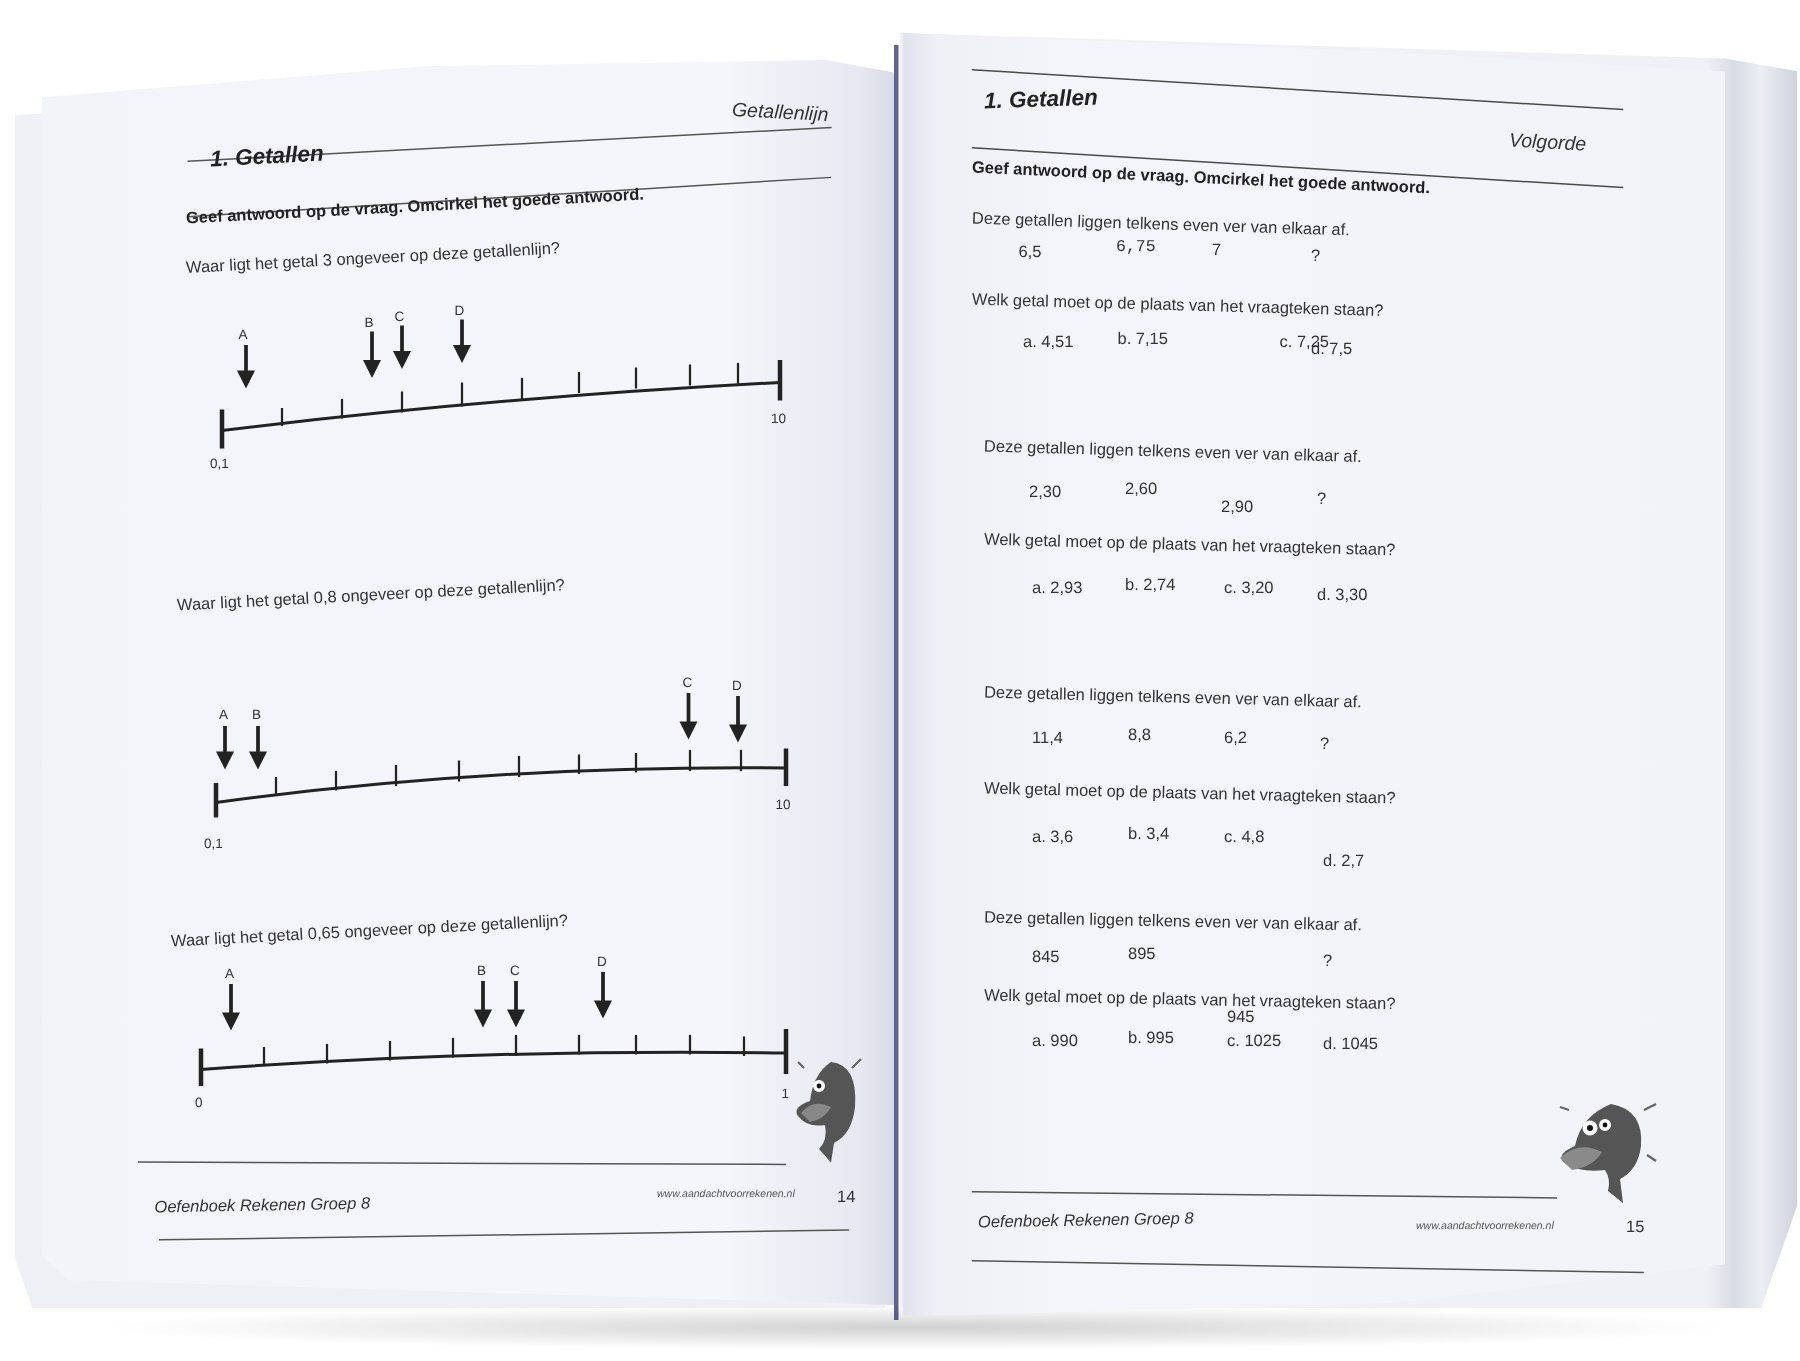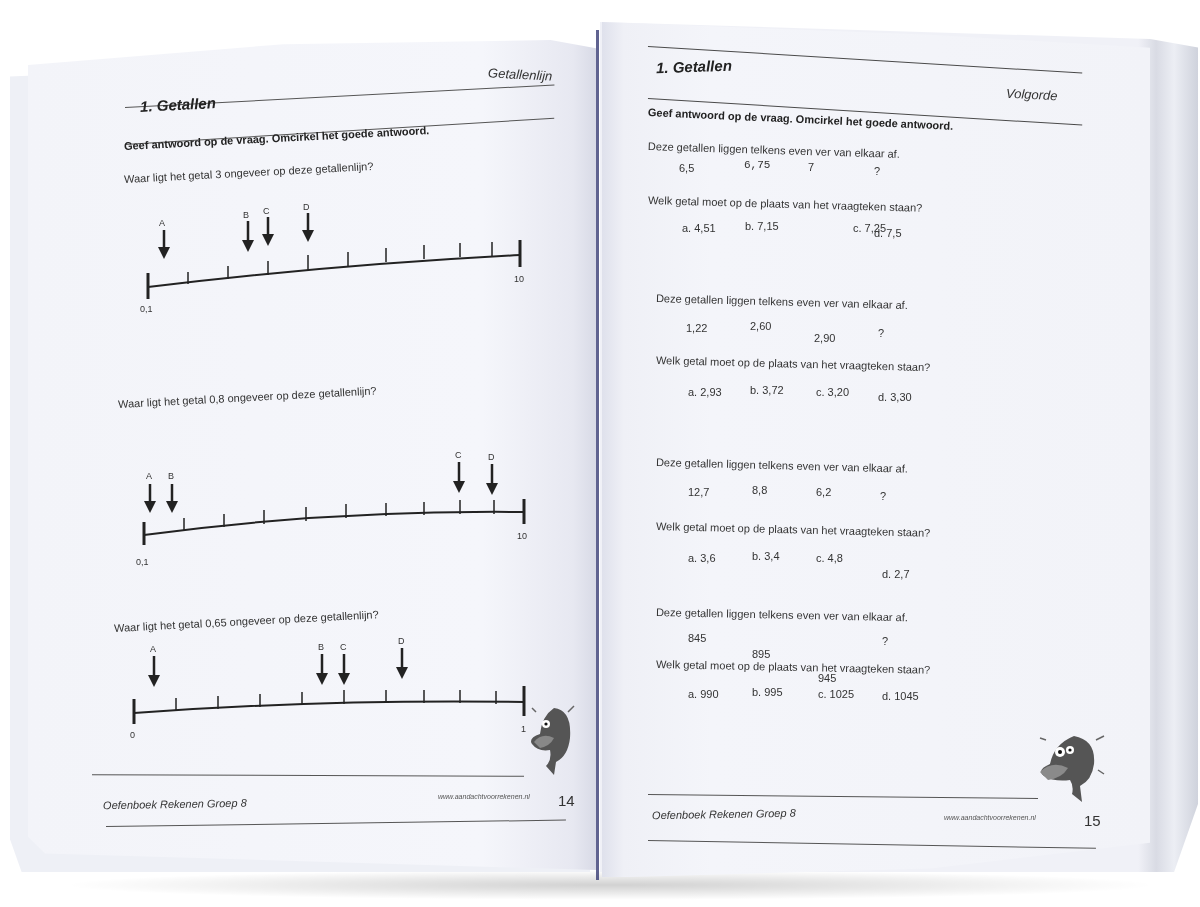--- a/index.html
+++ b/index.html
@@ -30,21 +30,21 @@
   .rule { position: absolute; height: 0; border-top: 1.6px solid #555; }
   .abs { position: absolute; white-space: nowrap; }
 
   .chapter { font-size: 15px; font-weight: bold; font-style: italic; color: #222; }
   .topic { font-size: 13px; font-style: italic; color: #333; }
   .instruction { font-size: 11px; font-weight: bold; color: #222; }
   .question { font-size: 11px; color: #333; }
   .num { font-size: 11px; color: #333; }
   .footer-title { font-size: 11px; font-style: italic; color: #333; }
   .footer-url { font-size: 7px; font-style: italic; color: #555; }
-  .pagenum { font-size: 15px; color: #333; }
+  .pagenum { font-size: 11px; color: #333; }
 
   svg.nl { position: absolute; overflow: visible; }
   .nl text { font-family: "Liberation Sans", sans-serif; font-size: 9px; fill: #333; }
 
   .dolphin { position: absolute; }
 </style>
 </head>
 <body>
 
 <div class="book">
@@ -192,44 +192,44 @@
     <div class="abs num" style="left:142px;top:137px;font-family:Liberation Mono, monospace;">6,75</div>
     <div class="abs num" style="left:206px;top:139px;">7</div>
     <div class="abs num" style="left:272px;top:143px;">?</div>
     <div class="abs question" style="left:46px;top:172px;transform:rotate(1.6deg);transform-origin:left;">Welk getal moet op de plaats van het vraagteken staan?</div>
     <div class="abs num" style="left:80px;top:200px;">a. 4,51</div>
     <div class="abs num" style="left:143px;top:198px;">b. 7,15</div>
     <div class="abs num" style="left:208px;top:200px;margin-left:43px;">c. 7,25</div>
     <div class="abs num" style="left:272px;top:205px;">d. 7,5</div>
 
     <div class="abs question" style="left:54px;top:270px;transform:rotate(1.6deg);transform-origin:left;">Deze getallen liggen telkens even ver van elkaar af.</div>
-    <div class="abs num" style="left:84px;top:300px;">1,22</div>
+    <div class="abs num" style="left:84px;top:300px;">2,30</div>
     <div class="abs num" style="left:148px;top:298px;">2,60</div>
     <div class="abs num" style="left:212px;top:310px;">2,90</div>
     <div class="abs num" style="left:276px;top:305px;">?</div>
     <div class="abs question" style="left:54px;top:332px;transform:rotate(1.5deg);transform-origin:left;">Welk getal moet op de plaats van het vraagteken staan?</div>
     <div class="abs num" style="left:86px;top:364px;">a. 2,93</div>
-    <div class="abs num" style="left:148px;top:362px;">b. 3,72</div>
+    <div class="abs num" style="left:148px;top:362px;">b. 2,74</div>
     <div class="abs num" style="left:214px;top:364px;">c. 3,20</div>
     <div class="abs num" style="left:276px;top:369px;">d. 3,30</div>
 
     <div class="abs question" style="left:54px;top:434px;transform:rotate(1.5deg);transform-origin:left;">Deze getallen liggen telkens even ver van elkaar af.</div>
-    <div class="abs num" style="left:86px;top:464px;">12,7</div>
+    <div class="abs num" style="left:86px;top:464px;">11,4</div>
     <div class="abs num" style="left:150px;top:462px;">8,8</div>
     <div class="abs num" style="left:214px;top:464px;">6,2</div>
     <div class="abs num" style="left:278px;top:468px;">?</div>
     <div class="abs question" style="left:54px;top:498px;transform:rotate(1.4deg);transform-origin:left;">Welk getal moet op de plaats van het vraagteken staan?</div>
     <div class="abs num" style="left:86px;top:530px;">a. 3,6</div>
     <div class="abs num" style="left:150px;top:528px;">b. 3,4</div>
     <div class="abs num" style="left:214px;top:530px;">c. 4,8</div>
     <div class="abs num" style="left:280px;top:546px;">d. 2,7</div>
 
     <div class="abs question" style="left:54px;top:584px;transform:rotate(1.2deg);transform-origin:left;">Deze getallen liggen telkens even ver van elkaar af.</div>
     <div class="abs num" style="left:86px;top:610px;">845</div>
-    <div class="abs num" style="left:150px;top:608px;margin-top:18px;">895</div>
+    <div class="abs num" style="left:150px;top:608px;">895</div>
     <div class="abs num" style="left:216px;top:610px;margin-top:40px;">945</div>
     <div class="abs num" style="left:280px;top:613px;">?</div>
     <div class="abs question" style="left:54px;top:636px;transform:rotate(1.2deg);transform-origin:left;">Welk getal moet op de plaats van het vraagteken staan?</div>
     <div class="abs num" style="left:86px;top:666px;">a. 990</div>
     <div class="abs num" style="left:150px;top:664px;">b. 995</div>
     <div class="abs num" style="left:216px;top:666px;">c. 1025</div>
     <div class="abs num" style="left:280px;top:668px;">d. 1045</div>
 
     <svg class="dolphin" style="left:428px;top:708px;" width="80" height="76" viewBox="0 0 80 76">
       <path d="M44 6 Q66 10 64 34 Q62 50 50 56 L52 72 L42 64 Q44 56 40 50 Q24 52 14 46 Q6 40 20 34 Q24 14 44 6 Z" fill="#555"></path>

